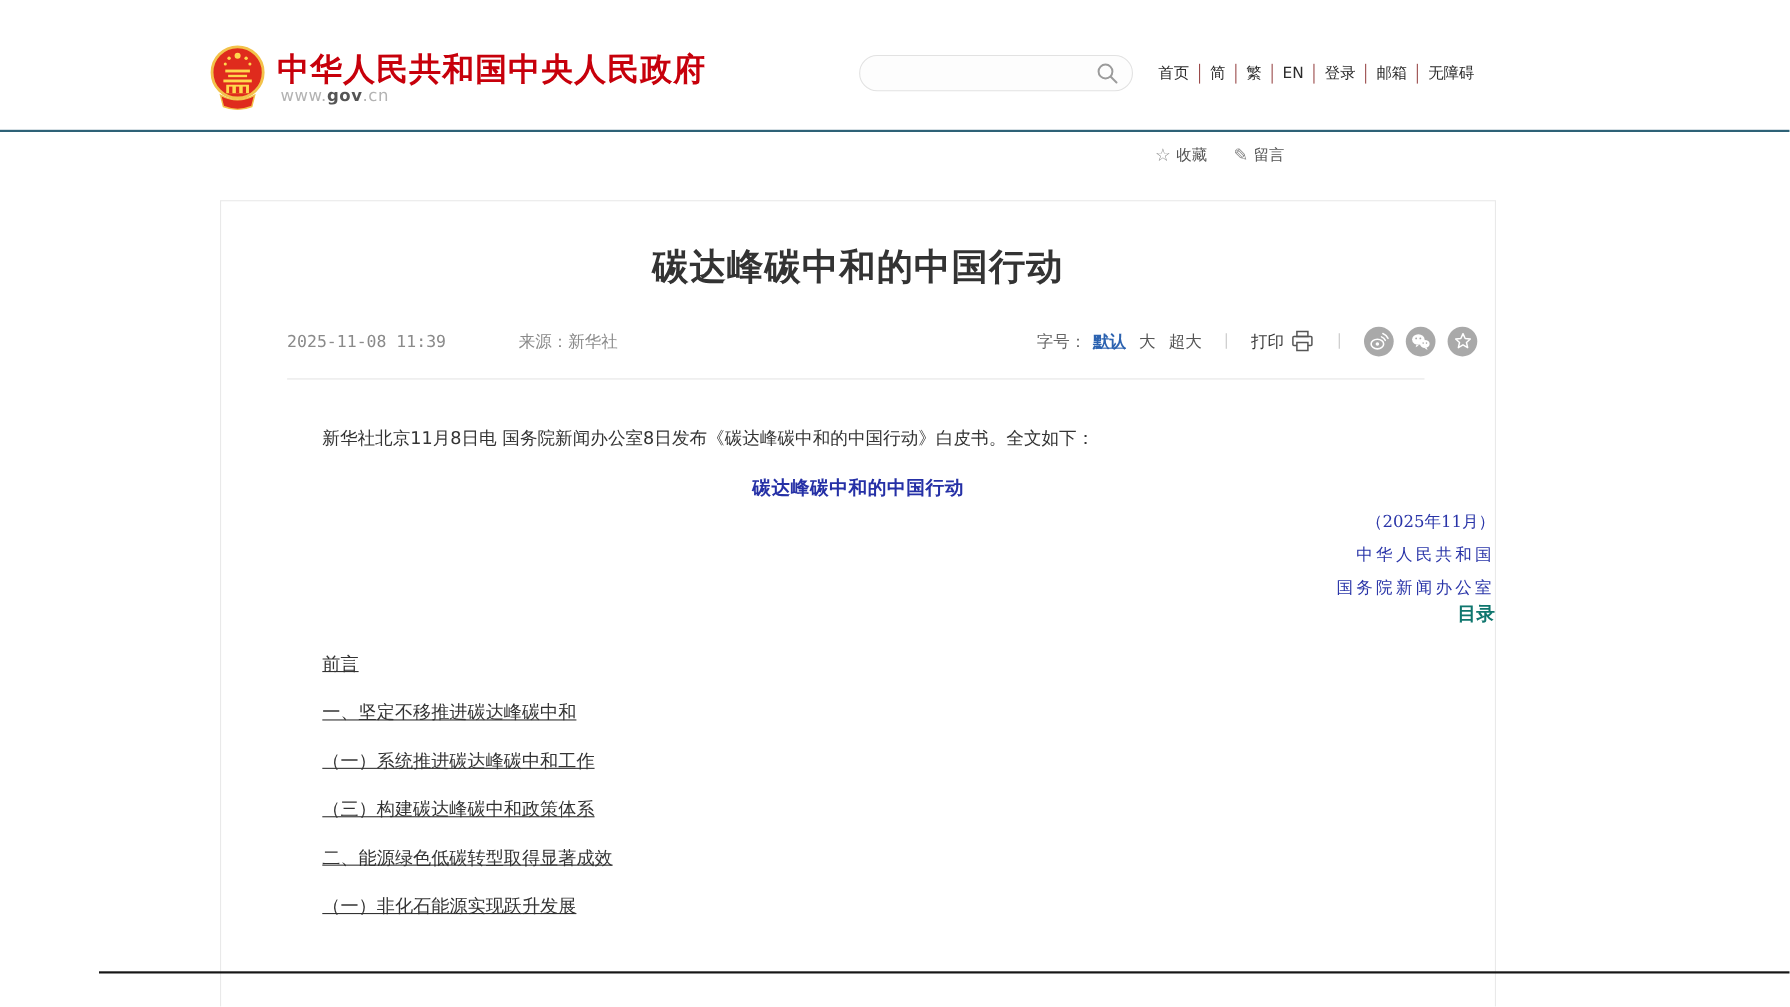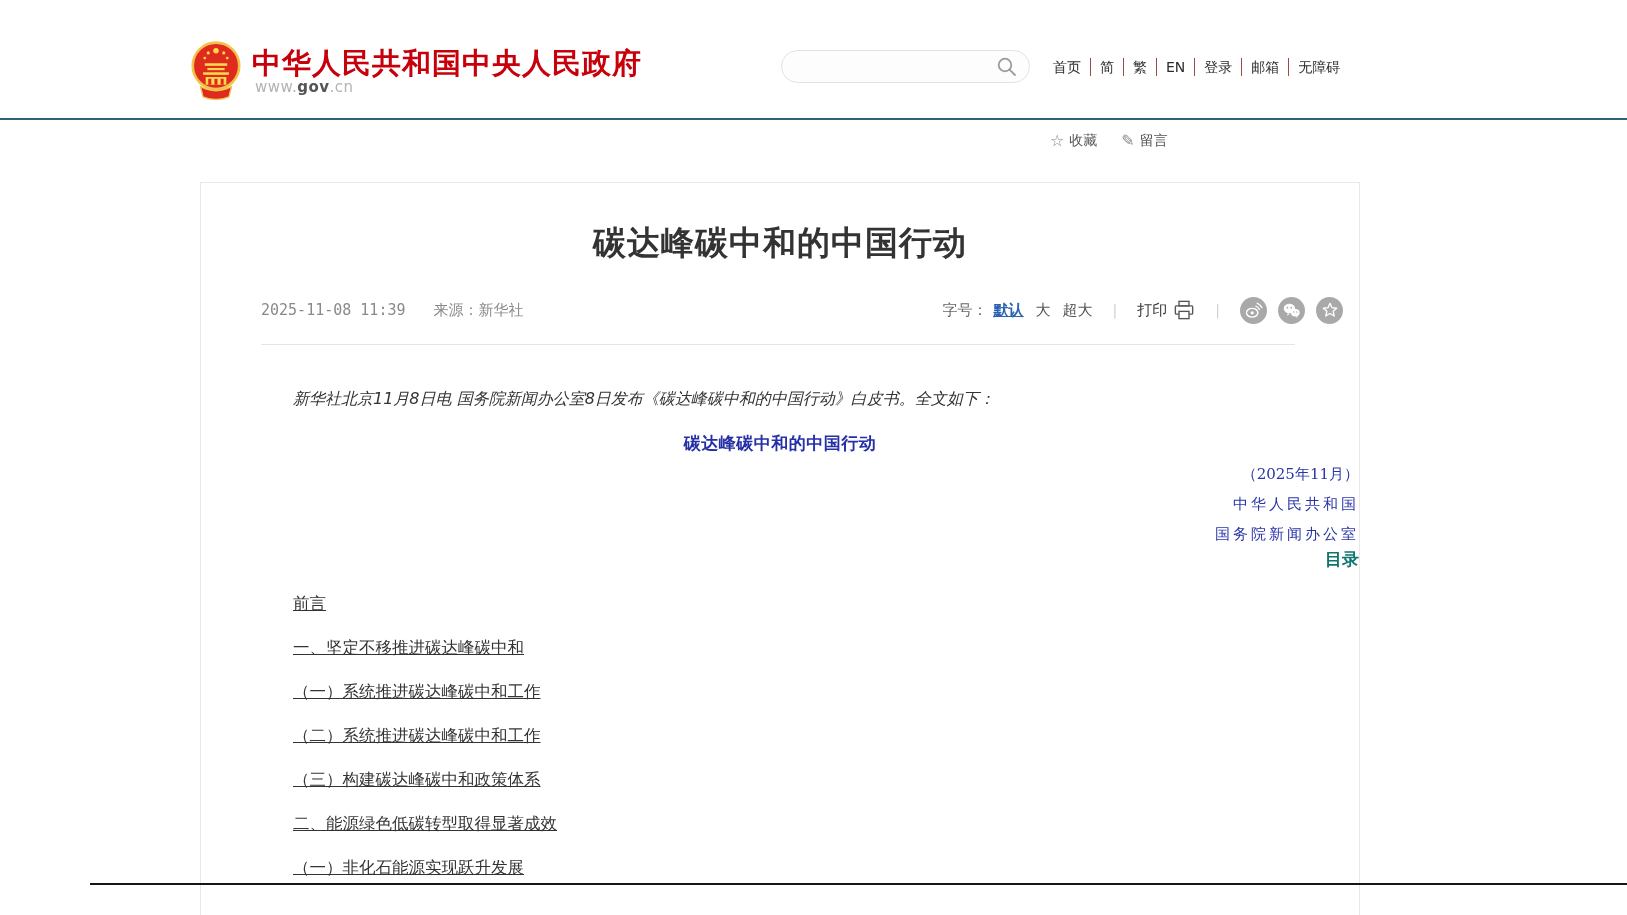--- a/index.html
+++ b/index.html
@@ -52,42 +52,42 @@
     position:absolute; left:200px; top:182px; width:1160px; height:760px;
     background:#fff; border:1px solid #e9e9e9;
   }
   .article-title {
     margin-top:38px; text-align:center;
     font-size:33px; font-weight:600; color:#333; letter-spacing:1px;
   }
 
   .meta-row {
     margin-top:30px; padding:0 16px 0 60px; height:28px;
-    display:flex; align-items:center; font-size:15px; color:#8a8a8a;
+    display:flex; align-items:center; font-size:15px; color:#8a8a8a;gap:38px;
   }
   .meta-date { font-family:"DejaVu Sans Mono","Liberation Mono",monospace; font-size:15px; color:#8a8a8a; }
   .meta-source { margin-left:28px; }
   .meta-right { margin-left:auto; display:flex; align-items:center; color:#666; }
   .fs-default { color:#2b62b0; font-weight:bold; text-decoration:underline; margin-left:6px; cursor:pointer; }
   .fs-opt { margin-left:12px; cursor:pointer; color:#555; }
   .meta-sep { color:#d0d0d0; margin:0 20px; font-size:14px; }
   .print-label { color:#3a3a3a; cursor:pointer; }
   .print-icon { width:22px; height:20px; margin-left:6px; cursor:pointer; }
   .share-icons { display:flex; align-items:center; gap:11px; }
   .circle-icon {
     width:27px; height:27px; border-radius:50%; background:#a9a9a9;
     display:flex; align-items:center; justify-content:center; cursor:pointer;
   }
 
   .meta-underline { margin:20px 64px 0 60px; border-bottom:1px solid #e5e5e5; }
 
   
   .lead {
     margin-top:42px; padding:0 64px 0 60px; text-indent:2em;
-    font-size:16px; line-height:24px; color:#333;font-style:italic;
+    font-size:16px; line-height:24px; color:#333;
   }
   .doc-title {
     margin-top:21px; text-align:center;
     font-size:17px; font-weight:bold; color:#2530a6; letter-spacing:.5px;
   }
   .doc-sub {
     margin-top:8px; text-align:right; font-size:15px; color:#2934a8;
     font-family:"DejaVu Serif","Liberation Serif",serif; line-height:22px;
   }
   .doc-sub.spread { letter-spacing:3px; }
@@ -218,21 +218,20 @@
   <p class="doc-sub">（2025年11月）</p>
   <p class="doc-sub spread">中华人民共和国</p>
   <p class="doc-sub spread">国务院新闻办公室</p>
 
   <p class="toc-heading">目录</p>
 
   <div class="toc">
       <p>前言</p>
       <p>一、坚定不移推进碳达峰碳中和</p>
       <p>（一）系统推进碳达峰碳中和工作</p>
-      <p>（二）系统推进碳达峰碳中和工作</p>
       <p>（三）构建碳达峰碳中和政策体系</p>
       <p>二、能源绿色低碳转型取得显著成效</p>
       <p>（一）非化石能源实现跃升发展</p>
     </div>
 
 </div>
 
 <div class="bottom-line"></div>
 
 </body></html>

